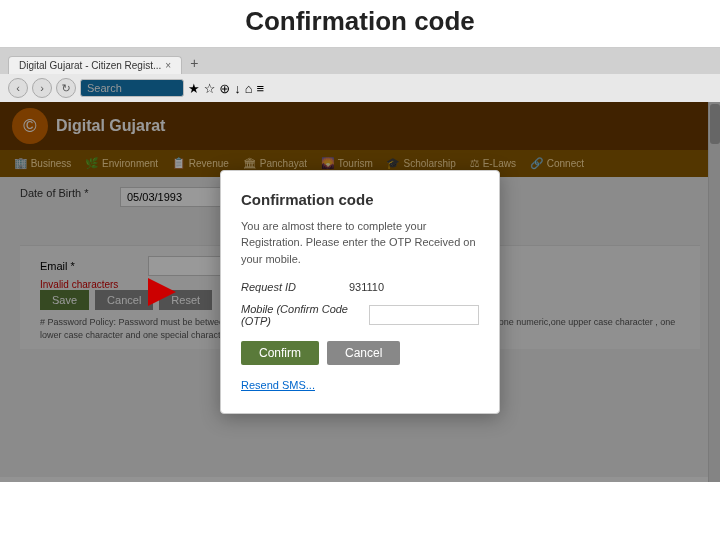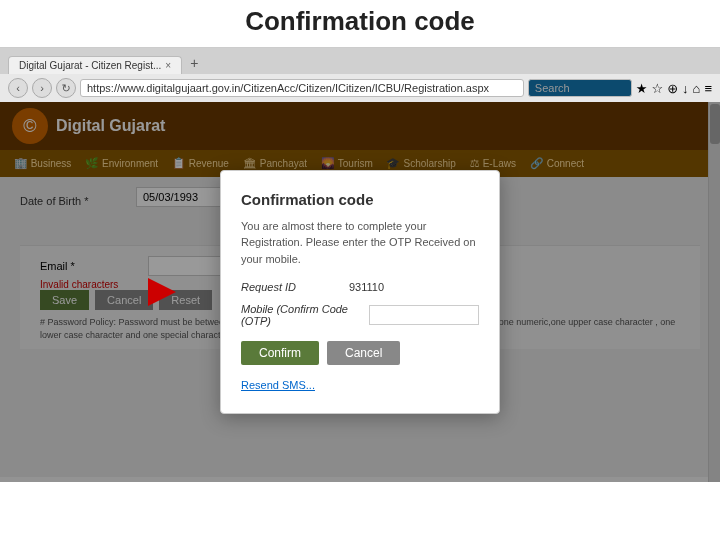--- a/index.html
+++ b/index.html
@@ -153,23 +153,23 @@
     
     .form-area {
       background: #e8e8e8;
       padding: 10px 20px;
       min-height: 300px;
       position: relative;
       filter: blur(0.5px);
     }
     .form-row {
       display: flex;
-      align-items: flex-end;
+      align-items: flex-start;
       margin-bottom: 8px;
-      gap: 16px;
+      gap: 0;
     }
     .form-label {
       font-size: 11px;
       color: #333;
       min-width: 100px;
     }
     .form-input {
       border: 1px solid #ccc;
       padding: 3px 6px;
       font-size: 11px;
@@ -384,21 +384,20 @@
     <div class="browser-tab">
       <span style="font-size:10px;">Digital Gujarat - Citizen Regist...</span>
       <span class="tab-close">×</span>
     </div>
     <div class="new-tab" style="padding:3px 8px;font-size:14px;color:#555;cursor:pointer;">+</div>
   </div>
   <div class="browser-address-bar">
     <div class="browser-nav-btn">‹</div>
     <div class="browser-nav-btn">›</div>
     <div class="browser-nav-btn">↻</div>
-    <div class="browser-url-bar">https://www.digitalgujaart.gov.in/CitizenAcc/Citizen/ICitizen/ICBU/Registration.aspx</div>
     <div class="browser-search-bar">Search</div>
     <div class="browser-icons">
       <span style="font-size:13px;cursor:pointer;">★</span>
       <span style="font-size:13px;cursor:pointer;">☆</span>
       <span style="font-size:13px;cursor:pointer;">⊕</span>
       <span style="font-size:13px;cursor:pointer;">↓</span>
       <span style="font-size:13px;cursor:pointer;">⌂</span>
       <span style="font-size:13px;cursor:pointer;">≡</span>
     </div>
   </div>

